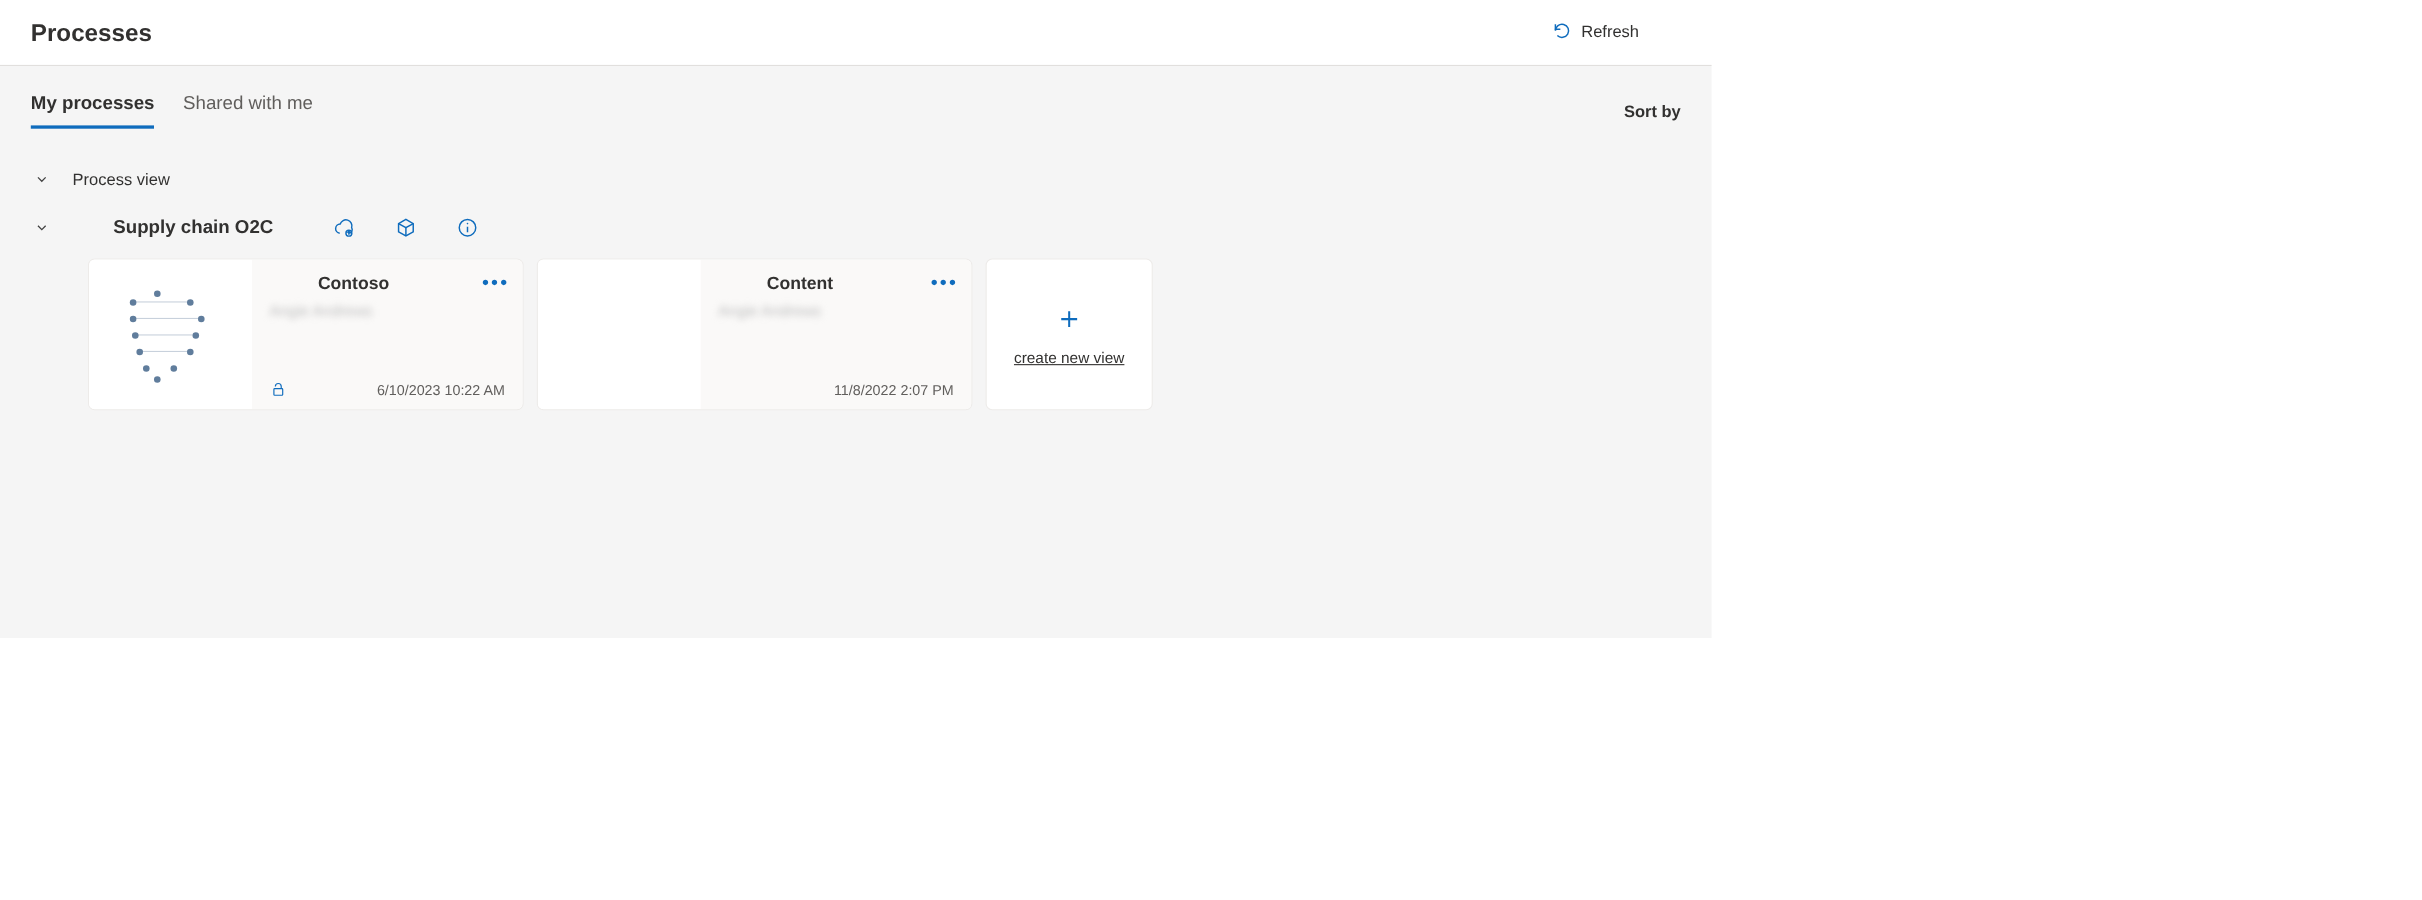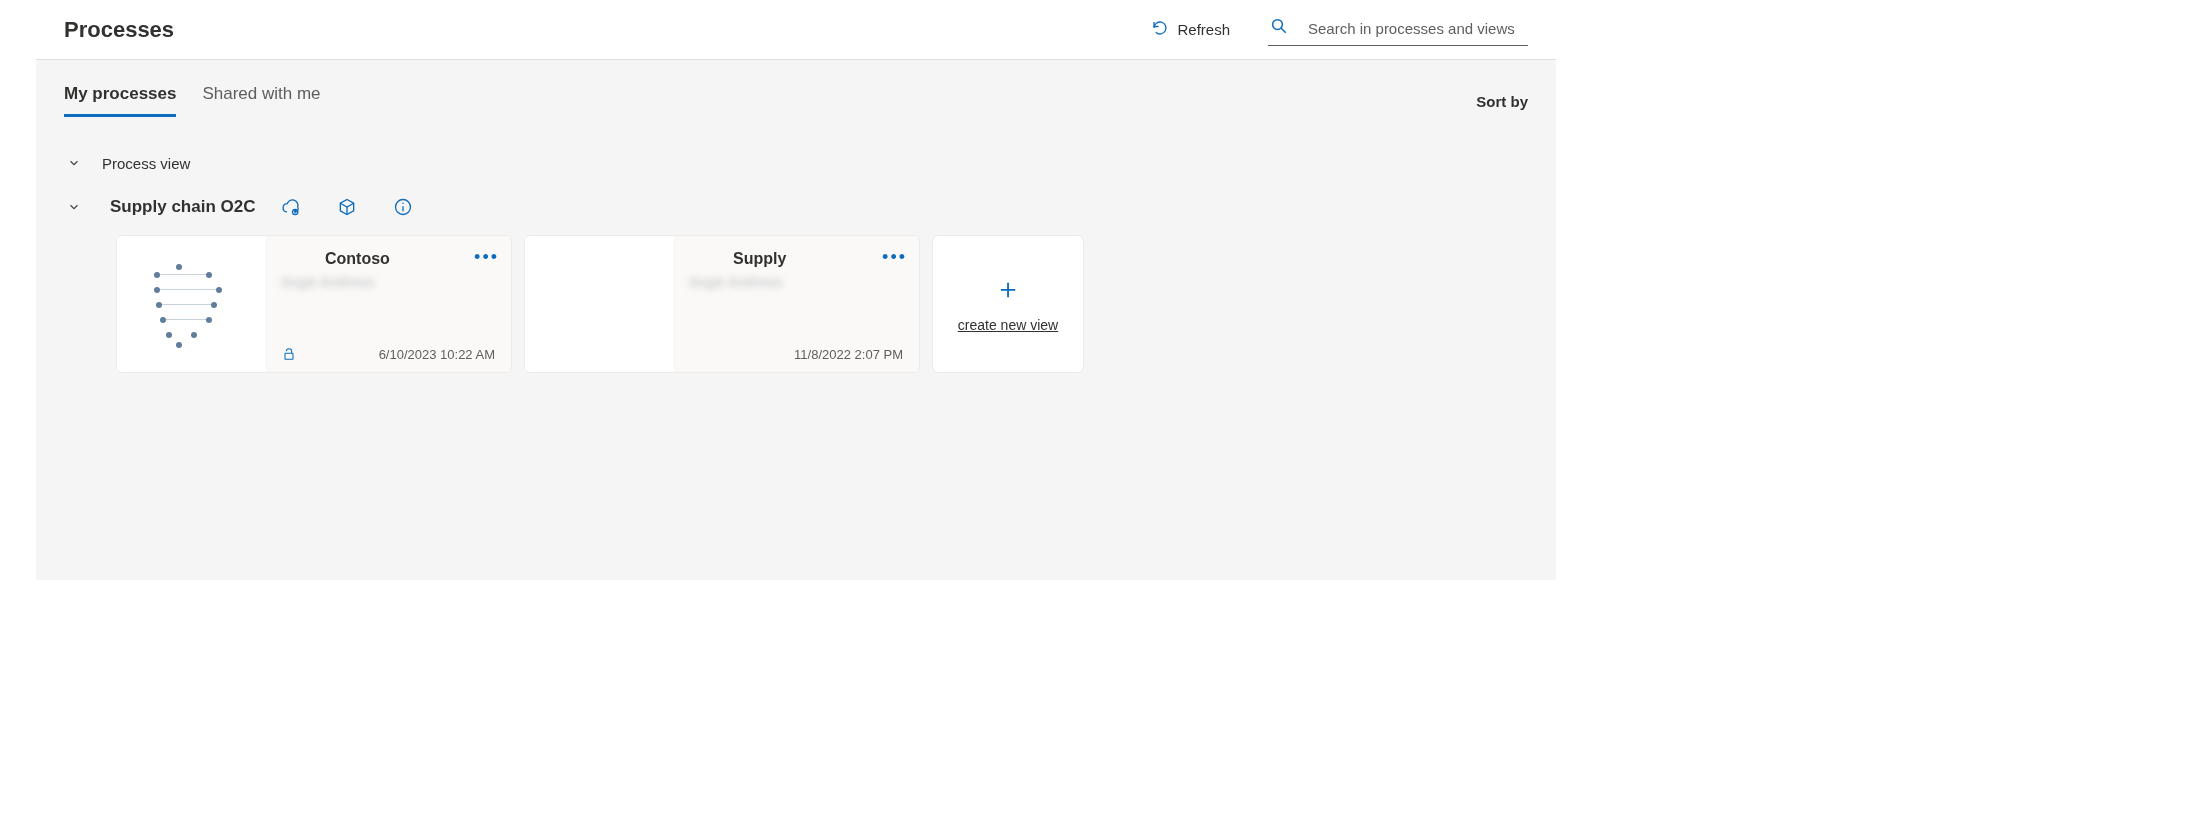--- a/index.html
+++ b/index.html
@@ -4,21 +4,20 @@
 <style>
   * { box-sizing: border-box; }
   html, body {
     margin: 0; padding: 0;
     font-family: "Segoe UI", -apple-system, BlinkMacSystemFont, sans-serif;
     background: #ffffff;
     color: #323130;
   }
   .page {
     width: 1556px;
-    padding-left: 36px;
   }
 
   
   .topbar {
     display: flex;
     align-items: center;
     height: 60px;
     padding: 0 28px;
     background: #ffffff;
     border-bottom: 1px solid #e1dfdd;
@@ -130,21 +129,21 @@
     color: #424242;
     cursor: pointer;
   }
   .group-label {
     font-size: 15px;
     color: #323130;
   }
   .process-row {
     display: flex;
     align-items: flex-start;
-    gap: 26px;
+    gap: 55px;
     margin-top: 24px;
     margin-left: 0;
   }
   .process-name {
     font-size: 17px;
     font-weight: 600;
     color: #323130;
     margin-left: 0;
   }
   .process-icons {
@@ -267,29 +266,20 @@
     <div class="refresh-btn">
       <span>
         <svg width="18" height="18" viewBox="0 0 24 24" fill="none" stroke="#0f6cbd" stroke-width="1.8">
           <path d="M4 12a8 8 0 1 1 2.34 5.66"></path>
           <path d="M4 4v6h6"></path>
         </svg>
       </span>
       <span class="label">Refresh</span>
     </div>
 
-    <div class="search-wrap">
-      <span class="search-icon">
-        <svg width="18" height="18" viewBox="0 0 24 24" fill="none" stroke="#0f6cbd" stroke-width="2">
-          <circle cx="10" cy="10" r="6.5"></circle>
-          <line x1="15" y1="15" x2="21" y2="21"></line>
-        </svg>
-      </span>
-      <input class="search-input" type="text" placeholder="Search in processes and views" style="">
-    </div>
   </div>
 
   <div class="body">
 
     <div class="tabs-row">
       <div class="tabs">
         <div class="tab active">My processes</div>
         <div class="tab">Shared with me</div>
       </div>
       <div class="tabs-spacer"></div>
@@ -375,21 +365,21 @@
             </span>
             <span class="ts">6/10/2023 10:22 AM</span>
           </div>
         </div>
       </div>
 
       <div class="card">
         <div class="card-thumb"></div>
         <div class="card-body">
           <div class="card-menubtn">•••</div>
-          <div class="card-title">Supply</div>
+          <div class="card-title">Content</div>
           <div class="card-sub">Angie Andrews</div>
           <div class="card-foot">
             <span></span>
             <span class="ts">11/8/2022 2:07 PM</span>
           </div>
         </div>
       </div>
 
       <div class="card new">
         <div class="plus">＋</div>

